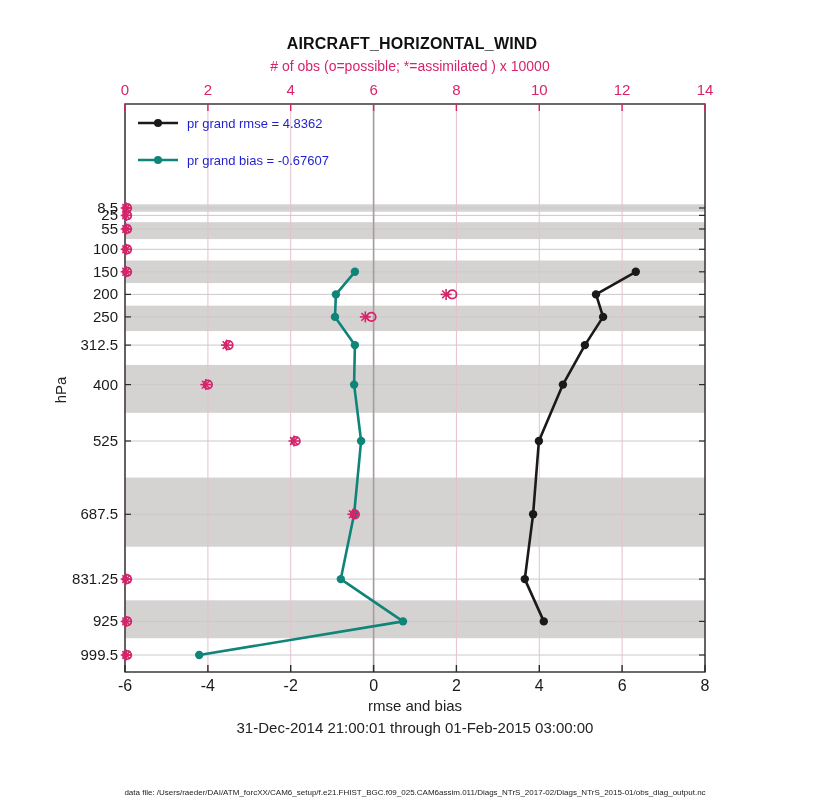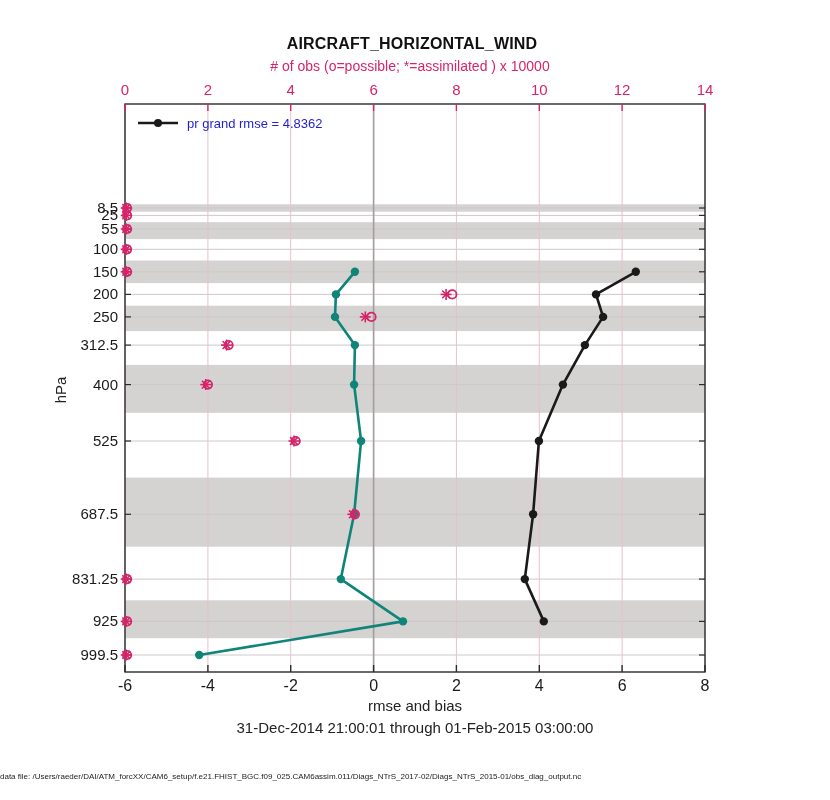--- a/index.html
+++ b/index.html
@@ -14,21 +14,21 @@
           font-size:14px;}
   .legend{position:absolute;left:136px;top:114px;display:flex;flex-direction:column;gap:19px;}
   .legend-row{display:flex;align-items:center;gap:7px;height:18px;}
   .legend-label{font-size:13px;}
   .y-title{position:absolute;left:60px;top:390px;transform:translate(-50%,-50%) rotate(-90deg);
           font-size:15px;color:#222;}
   .x-title{position:absolute;left:0;top:697px;width:830px;text-align:center;
           font-size:15px;color:#222;}
   .caption{position:absolute;left:0;top:719px;width:830px;text-align:center;
           font-size:15px;color:#222;}
-  .footer{position:absolute;left:0;top:772px;width:830px;text-align:left;
+  .footer{position:absolute;left:0;top:788px;width:830px;text-align:center;
           font-size:8px;color:#222;}
 </style>
 </head>
 <body>
 
 <div class="figure">
   <svg id="plot" width="830" height="800" viewBox="0 0 830 800">
       <rect x="125" y="204.3" width="580" height="7.4" fill="#d5d2d2"></rect>
       <rect x="125" y="222.2" width="580" height="16.9" fill="#d5d2d2"></rect>
       <rect x="125" y="260.5" width="580" height="22.6" fill="#d5d2d2"></rect>
@@ -231,19 +231,26 @@
   <div class="obs-title" style="color: rgb(214, 36, 106);"># of obs (o=possible; *=assimilated ) x 10000</div>
 
   <div class="legend">
     <div class="legend-row">
       <svg width="44" height="12">
         <line x1="2" y1="6" x2="42" y2="6" stroke-width="2.6" stroke="#1a1a1a"></line>
         <circle cx="22" cy="6" r="4" fill="#1a1a1a"></circle>
       </svg>
       <span class="legend-label" style="color: rgb(31, 31, 207);">pr grand rmse = 4.8362</span>
     </div>
+    <div class="legend-row">
+      <svg width="44" height="12">
+        <line x1="2" y1="6" x2="42" y2="6" stroke-width="2.6" stroke="#0f8478"></line>
+        <circle cx="22" cy="6" r="4" fill="#0f8478"></circle>
+      </svg>
+      <span class="legend-label" style="color: rgb(31, 31, 207);">pr grand bias = -0.67607</span>
+    </div>
   </div>
 
   <div class="y-title">hPa</div>
   <div class="x-title">rmse and bias</div>
   <div class="caption">31-Dec-2014 21:00:01 through 01-Feb-2015 03:00:00</div>
   <div class="footer">data file: /Users/raeder/DAI/ATM_forcXX/CAM6_setup/f.e21.FHIST_BGC.f09_025.CAM6assim.011/Diags_NTrS_2017-02/Diags_NTrS_2015-01/obs_diag_output.nc</div>
 </div>
 
 </body></html>

